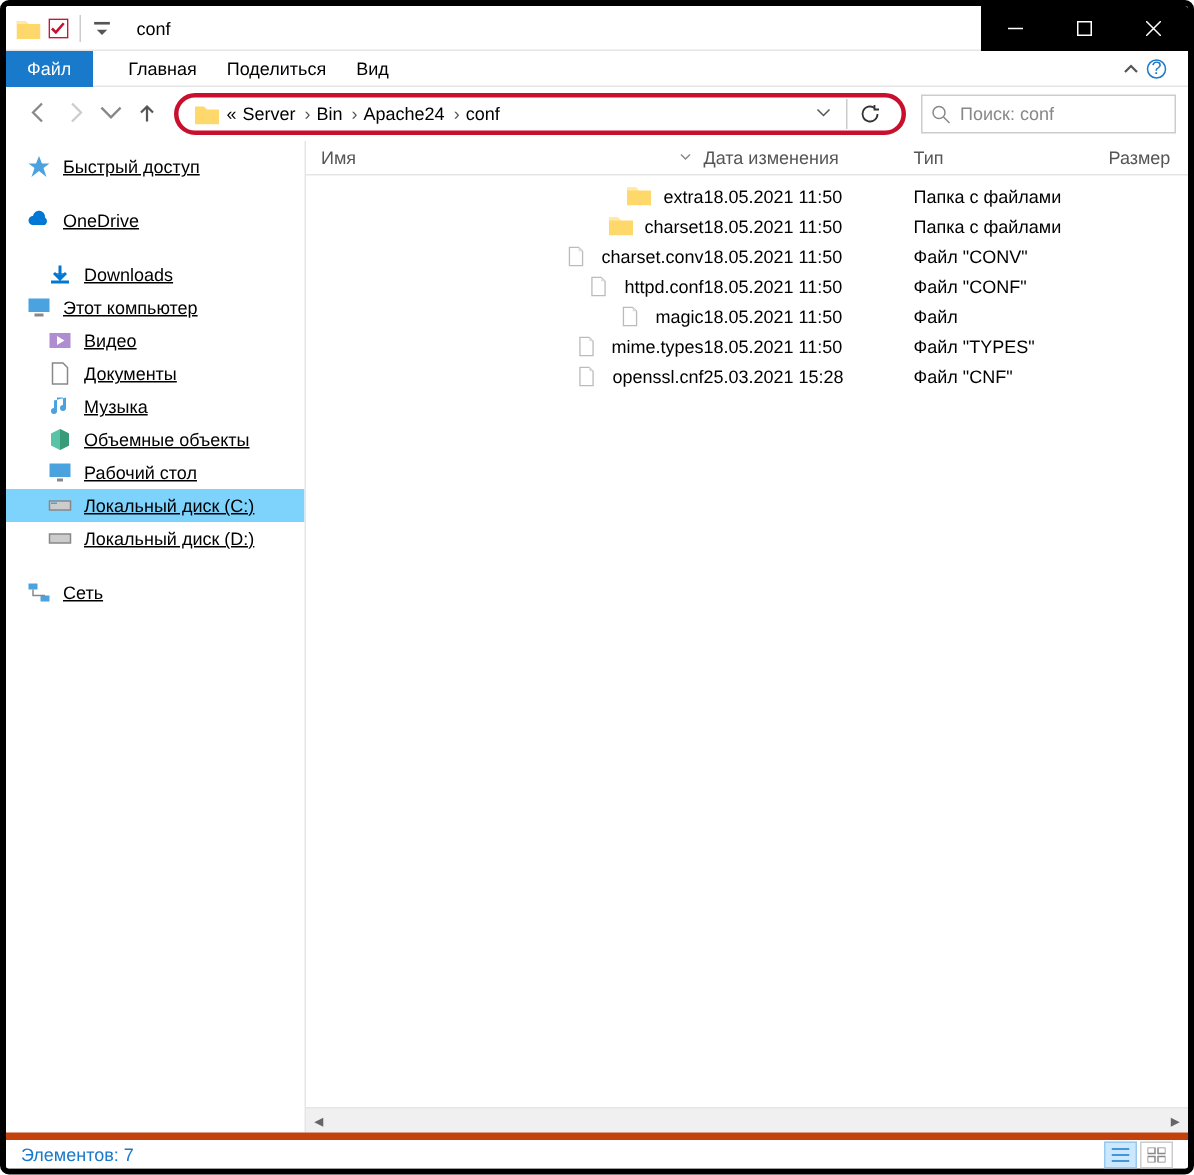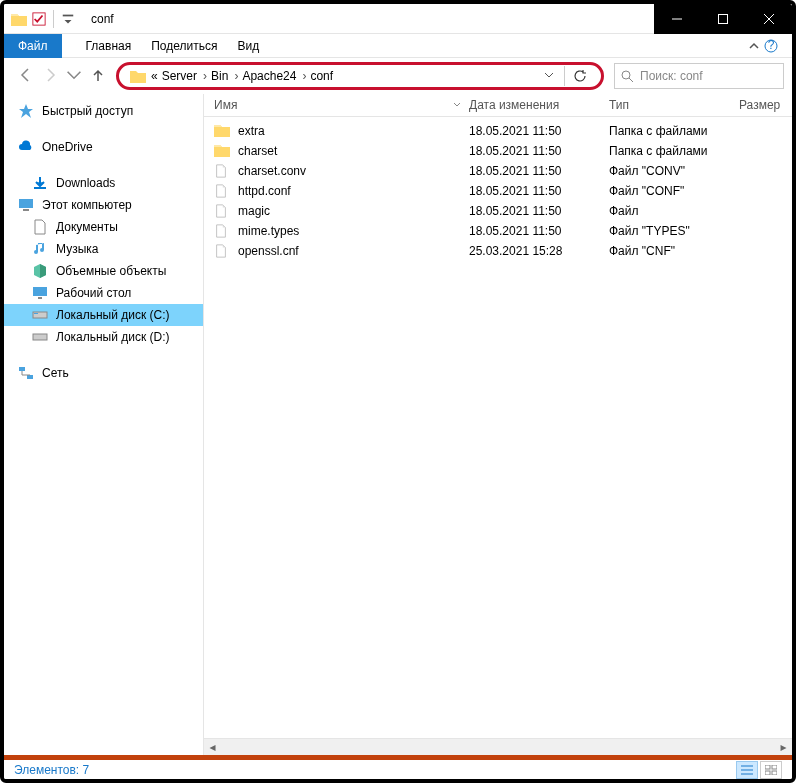--- a/index.html
+++ b/index.html
@@ -23,33 +23,33 @@
 .addressbar-wrap { flex: 1; display: flex; align-items: center; height: 28px; border: 3px solid #c8102e; border-radius: 14px; padding: 0 6px; gap: 4px; background: #fff; }
 .addressbar { flex: 1; display: flex; align-items: center; gap: 4px; padding-left: 4px; }
 .crumb { display: flex; align-items: center; gap: 6px; color: #000; }
 .crumb-sep { color: #555; }
 .addr-dropdown { padding: 0 6px; color: #555; }
 .addr-refresh { padding: 0 8px; color: #333; border-left: 1px solid #ccc; height: 20px; display: flex; align-items: center; }
 .searchbox { width: 170px; height: 26px; border: 1px solid #ccc; display: flex; align-items: center; padding: 0 6px; gap: 6px; color: #888; margin-left: 6px; }
 .content { flex: 1; display: flex; overflow: hidden; }
 .sidebar { width: 200px; border-right: 1px solid #e5e5e5; padding: 6px 0; overflow-y: auto; }
 .side-group { margin-bottom: 14px; }
-.side-item { display: flex; align-items: center; gap: 8px; padding: 3px 10px 3px 28px; color: #000; white-space: nowrap; }
+.side-item { display: flex; align-items: center; gap: 8px; padding: 3px 10px 3px 28px; color: #000; white-space: nowrap; text-decoration: underline; }
 .side-item.root { padding-left: 14px; font-weight: 400; }
 .side-item.selected { background: #7dd3fc; }
 .side-icon { width: 16px; height: 16px; display: inline-flex; align-items: center; justify-content: center; }
 .main { flex: 1; display: flex; flex-direction: column; }
 .columns { display: flex; padding: 4px 10px; border-bottom: 1px solid #e5e5e5; color: #555; }
 .col-name { width: 255px; display: flex; align-items: center; justify-content: space-between; padding-right: 8px; }
 .col-date { width: 140px; }
 .col-type { width: 130px; }
 .col-size { flex: 1; }
 .filelist { flex: 1; padding: 4px 10px; overflow-y: auto; }
 .file-row { display: flex; align-items: center; padding: 2px 0; color: #000; }
-.file-name-cell { width: 255px; display: flex; align-items: center; gap: 8px; }
+.file-name-cell { width: 255px; display: flex; align-items: center; gap: 8px; justify-content: flex-end; }
 .file-date-cell { width: 140px; color: #000; }
 .file-type-cell { width: 130px; color: #000; }
 .file-icon { width: 16px; height: 16px; display: inline-flex; }
 .hscroll { height: 17px; background: #f0f0f0; border-top: 1px solid #e5e5e5; display: flex; align-items: center; }
 .hscroll .arrow { width: 17px; height: 17px; display: flex; align-items: center; justify-content: center; color: #666; }
 .statusbar { height: 24px; border-top: 5px solid #c2410c; display: flex; align-items: center; padding: 0 10px; color: #1979ca; }
 .statusbar-right { margin-left: auto; display: flex; gap: 2px; }
 .view-btn { width: 22px; height: 18px; border: 1px solid #ccc; display: flex; align-items: center; justify-content: center; background: #fff; }
 .view-btn.active { background: #cce8ff; border-color: #99c9ef; }
 .qat-sep { width: 1px; height: 18px; background: #ccc; margin: 0 3px; }
@@ -212,20 +212,29 @@
               <svg viewBox="0 0 16 16">
                 <rect x="1" y="2" width="14" height="9" fill="#4aa3df"></rect>
                 <rect x="5" y="12" width="6" height="2" fill="#888"></rect>
               </svg>
             </span>
           <span>Этот компьютер</span>
         </div>
         <div class="side-item">
             <span class="side-icon">
               <svg viewBox="0 0 16 16">
+                <rect x="1" y="3" width="14" height="10" fill="#b08dd0"></rect>
+                <path fill="#fff" d="M6 5v6l5-3z"></path>
+              </svg>
+            </span>
+            <span>Видео</span>
+          </div>
+        <div class="side-item">
+            <span class="side-icon">
+              <svg viewBox="0 0 16 16">
                 <path fill="#fff" stroke="#888" d="M3 1h7l3 3v11H3z"></path>
               </svg>
             </span>
             <span>Документы</span>
           </div>
         <div class="side-item">
             <span class="side-icon">
               <svg viewBox="0 0 16 16">
                 <path fill="#4aa3df" d="M6 2v9a2 2 0 11-2-2V4l8-2v7a2 2 0 11-2-2V2z"></path>
               </svg>

